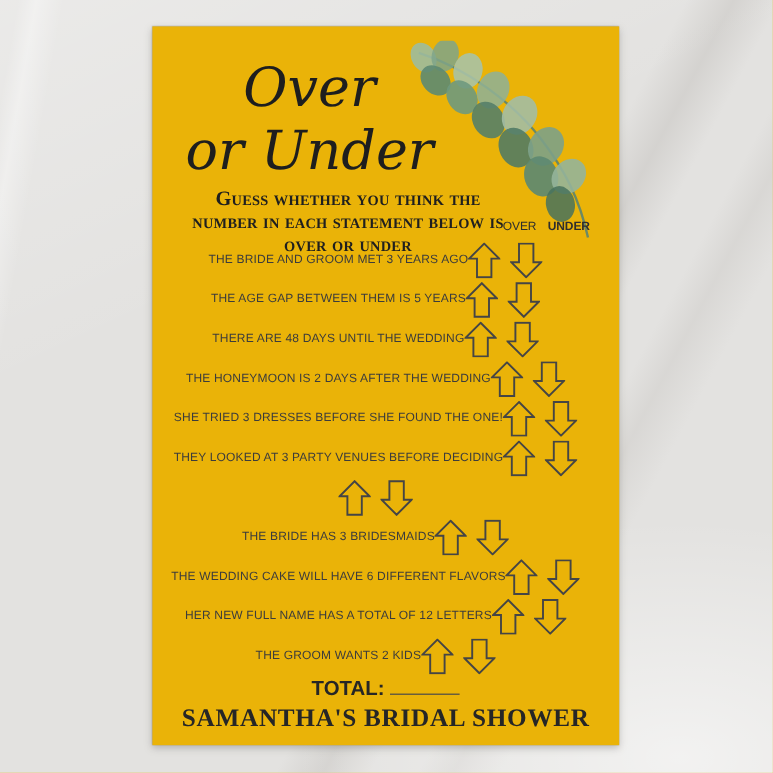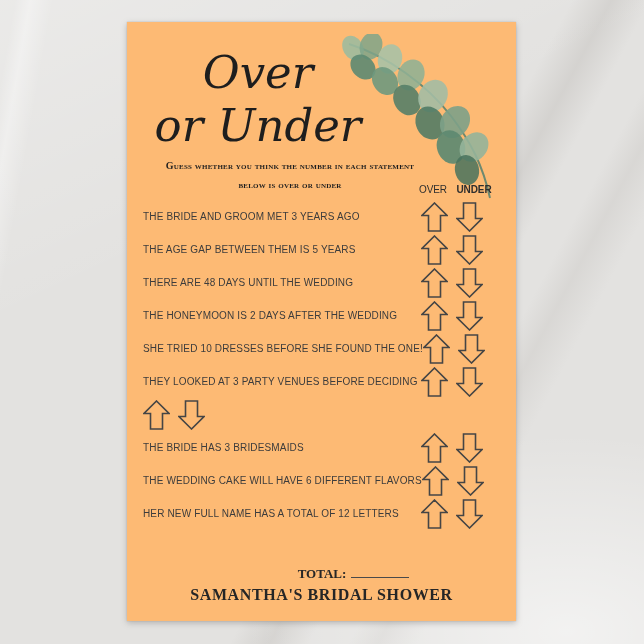--- a/index.html
+++ b/index.html
@@ -9,59 +9,59 @@
     background-color:#e3e2e0;
     background-image:
       radial-gradient(ellipse 520px 320px at 88% 98%, rgba(255,255,255,.55), rgba(255,255,255,0) 62%),
       linear-gradient(118deg, rgba(0,0,0,0) 58%, rgba(188,185,181,.38) 62%, rgba(0,0,0,0) 66%),
       linear-gradient(118deg, rgba(0,0,0,0) 70%, rgba(193,190,186,.30) 73%, rgba(0,0,0,0) 77%),
       linear-gradient(155deg, rgba(255,255,255,.28), rgba(255,255,255,0) 35%),
       linear-gradient(100deg, rgba(255,255,255,0) 2%, rgba(255,255,255,.35) 4%, rgba(255,255,255,0) 7%);
   }
   .card{
     position:absolute;left:127px;top:22px;width:389px;height:599px;
-    background:#fdba74;
+    background:#eab308;
     box-shadow:0 2px 6px rgba(110,108,104,.40), 0 0 1px rgba(110,108,104,.45);
   }
   .branch{position:absolute;right:8px;top:12px;pointer-events:none;}
   .title{
     position:absolute;top:24px;left:0;width:262px;text-align:center;
     font-family:"DejaVu Serif",serif;font-style:italic;font-weight:500;
     color:#1e1e1e;font-size:45px;line-height:53px;
   }
   .subtitle{
     position:absolute;top:134px;left:24px;width:278px;text-align:center;
     font-family:"Liberation Serif",serif;font-weight:bold;font-variant:small-caps;
-    font-size:10px;line-height:19px;color:#1f1f1f;letter-spacing:.2px;
+    font-size:17px;line-height:19px;color:#1f1f1f;letter-spacing:.2px;
   }
   .col-headers{
     position:absolute;top:162px;right:24px;display:flex;gap:9px;
     font-size:10px;color:#2e2e2e;letter-spacing:-.1px;
   }
   .col-headers span{display:inline-block;text-align:center;}
   .col-headers .over-h{width:28px;}
   .col-headers .under-h{width:36px;font-weight:bold;}
   .rows{position:absolute;top:178px;left:16px;right:33px;}
-  .row{height:33px;display:flex;align-items:center;justify-content:space-between;}
+  .row{height:33px;display:flex;align-items:center;justify-content:center;}
   .statement{
     font-size:10px;letter-spacing:.15px;color:#3c3c3c;white-space:nowrap;
   }
   .arrows{display:flex;gap:8px;align-items:center;flex:0 0 auto;}
   .arrow{display:block;}
   .total-line{
     position:absolute;top:542px;left:0;width:389px;text-align:center;
-    font-family:Liberation Serif, serif;font-weight:bold;font-size:13px;color:#262626;padding-left:32px;
+    font-family:Liberation Sans, sans-serif;font-weight:bold;font-size:17px;color:#262626;
   }
   .total-blank{
     display:inline-block;width:58px;height:13px;margin-left:5px;
     border-bottom:1.5px solid #4a4a4a;vertical-align:baseline;
   }
   .footer{
     position:absolute;top:564px;left:0;width:389px;text-align:center;
-    font-family:"Liberation Serif",serif;font-weight:bold;font-size:16px;
+    font-family:"Liberation Serif",serif;font-weight:bold;font-size:21px;
     letter-spacing:.6px;color:#262626;
   }
 </style>
 </head>
 <body>
 
 <div class="card">
 
   <svg class="branch" width="175" height="178" viewBox="0 0 175 178">
     <path d="M 16,10 C 55,22 95,52 118,82 C 138,108 150,132 157,164" fill="none" stroke="#5d8470" stroke-width="2" opacity="0.9"></path>
@@ -137,21 +137,21 @@
       <svg class="arrow" width="27" height="30" viewBox="0 0 27 30">
         <polygon points="13.5,1 26,13.5 19.5,13.5 19.5,29 7.5,29 7.5,13.5 1,13.5" fill="none" stroke="#454545" stroke-width="1.6" stroke-linejoin="miter"></polygon>
       </svg>
       <svg class="arrow" width="27" height="30" viewBox="0 0 27 30">
         <polygon points="13.5,29 1,16.5 7.5,16.5 7.5,1 19.5,1 19.5,16.5 26,16.5" fill="none" stroke="#454545" stroke-width="1.6" stroke-linejoin="miter"></polygon>
       </svg>
     </span>
   </div>
 
   <div class="row">
-    <span class="statement">SHE TRIED 10 DRESSES BEFORE SHE FOUND THE ONE!</span>
+    <span class="statement">SHE TRIED 3 DRESSES BEFORE SHE FOUND THE ONE!</span>
     <span class="arrows">
       <svg class="arrow" width="27" height="30" viewBox="0 0 27 30">
         <polygon points="13.5,1 26,13.5 19.5,13.5 19.5,29 7.5,29 7.5,13.5 1,13.5" fill="none" stroke="#454545" stroke-width="1.6" stroke-linejoin="miter"></polygon>
       </svg>
       <svg class="arrow" width="27" height="30" viewBox="0 0 27 30">
         <polygon points="13.5,29 1,16.5 7.5,16.5 7.5,1 19.5,1 19.5,16.5 26,16.5" fill="none" stroke="#454545" stroke-width="1.6" stroke-linejoin="miter"></polygon>
       </svg>
     </span>
   </div>
 
@@ -207,20 +207,31 @@
     <span class="arrows">
       <svg class="arrow" width="27" height="30" viewBox="0 0 27 30">
         <polygon points="13.5,1 26,13.5 19.5,13.5 19.5,29 7.5,29 7.5,13.5 1,13.5" fill="none" stroke="#454545" stroke-width="1.6" stroke-linejoin="miter"></polygon>
       </svg>
       <svg class="arrow" width="27" height="30" viewBox="0 0 27 30">
         <polygon points="13.5,29 1,16.5 7.5,16.5 7.5,1 19.5,1 19.5,16.5 26,16.5" fill="none" stroke="#454545" stroke-width="1.6" stroke-linejoin="miter"></polygon>
       </svg>
     </span>
   </div>
 
+  <div class="row">
+    <span class="statement">THE GROOM WANTS 2 KIDS</span>
+    <span class="arrows">
+      <svg class="arrow" width="27" height="30" viewBox="0 0 27 30">
+        <polygon points="13.5,1 26,13.5 19.5,13.5 19.5,29 7.5,29 7.5,13.5 1,13.5" fill="none" stroke="#454545" stroke-width="1.6" stroke-linejoin="miter"></polygon>
+      </svg>
+      <svg class="arrow" width="27" height="30" viewBox="0 0 27 30">
+        <polygon points="13.5,29 1,16.5 7.5,16.5 7.5,1 19.5,1 19.5,16.5 26,16.5" fill="none" stroke="#454545" stroke-width="1.6" stroke-linejoin="miter"></polygon>
+      </svg>
+    </span>
+  </div>
 </div>
 
   <div class="total-line">
     <span>TOTAL:</span><span class="total-blank"></span>
   </div>
 
   <div class="footer">SAMANTHA'S BRIDAL SHOWER</div>
 </div>
 
 </body></html>

